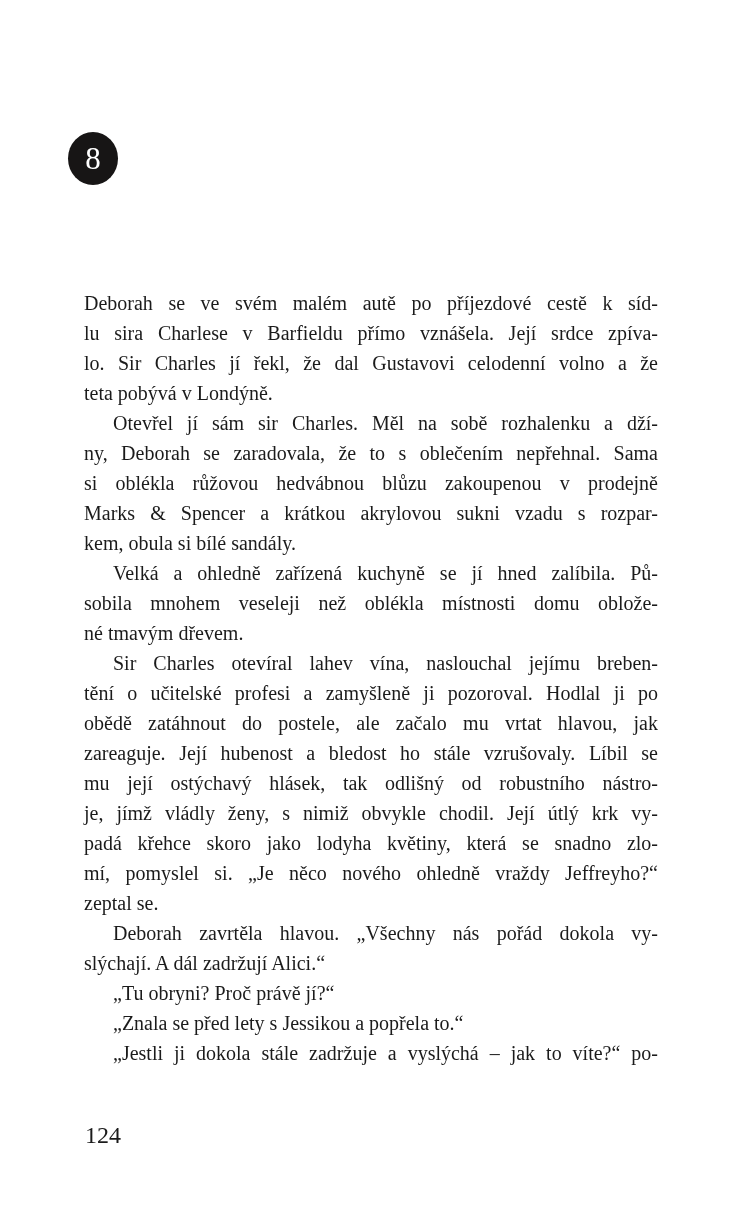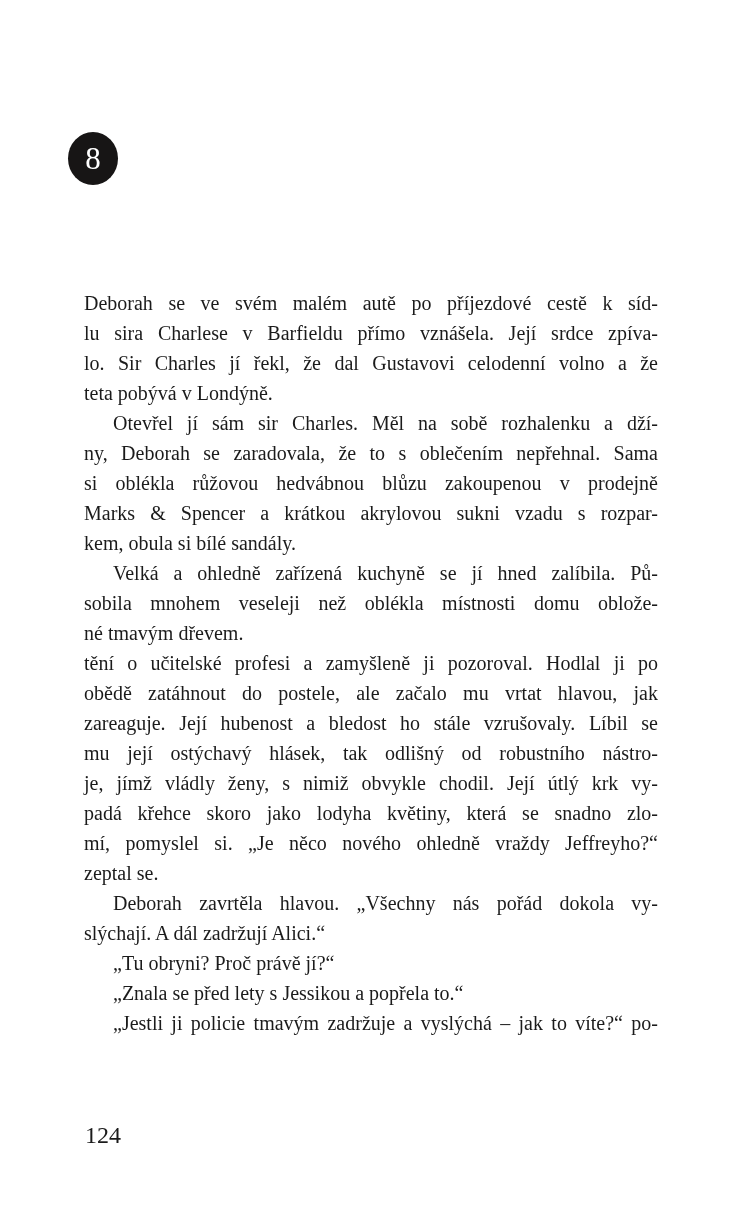--- a/index.html
+++ b/index.html
@@ -76,28 +76,29 @@
       <div class="text-line">lo. Sir Charles jí řekl, že dal Gustavovi celodenní volno a že</div>
       <div class="text-line last">teta pobývá v Londýně.</div>
       <div class="text-line indent">Otevřel jí sám sir Charles. Měl na sobě rozhalenku a dží-</div>
       <div class="text-line">ny, Deborah se zaradovala, že to s oblečením nepřehnal. Sama</div>
       <div class="text-line">si oblékla růžovou hedvábnou blůzu zakoupenou v prodejně</div>
       <div class="text-line">Marks &amp; Spencer a krátkou akrylovou sukni vzadu s rozpar-</div>
       <div class="text-line last">kem, obula si bílé sandály.</div>
       <div class="text-line indent">Velká a ohledně zařízená kuchyně se jí hned zalíbila. Pů-</div>
       <div class="text-line">sobila mnohem veseleji než oblékla místnosti domu oblože-</div>
       <div class="text-line last">né tmavým dřevem.</div>
+      <div class="text-line indent">Sir Charles otevíral lahev vína, naslouchal jejímu breben-</div>
       <div class="text-line">tění o učitelské profesi a zamyšleně ji pozoroval. Hodlal ji po</div>
       <div class="text-line">obědě zatáhnout do postele, ale začalo mu vrtat hlavou, jak</div>
       <div class="text-line">zareaguje. Její hubenost a bledost ho stále vzrušovaly. Líbil se</div>
       <div class="text-line">mu její ostýchavý hlásek, tak odlišný od robustního nástro-</div>
       <div class="text-line">je, jímž vládly ženy, s nimiž obvykle chodil. Její útlý krk vy-</div>
       <div class="text-line">padá křehce skoro jako lodyha květiny, která se snadno zlo-</div>
       <div class="text-line">mí, pomyslel si. „Je něco nového ohledně vraždy Jeffreyho?“</div>
       <div class="text-line last">zeptal se.</div>
       <div class="text-line indent">Deborah zavrtěla hlavou. „Všechny nás pořád dokola vy-</div>
       <div class="text-line last">slýchají. A dál zadržují Alici.“</div>
       <div class="text-line indent last">„Tu obryni? Proč právě jí?“</div>
       <div class="text-line indent last">„Znala se před lety s Jessikou a popřela to.“</div>
-      <div class="text-line indent">„Jestli ji policie tmavým zadržuje a vyslýchá – jak to víte?“ po-</div>
+      <div class="text-line indent">„Jestli ji dokola stále zadržuje a vyslýchá – jak to víte?“ po-</div>
     </div>
   <div class="page-number">124</div>
 </div>
 
 </body></html>

